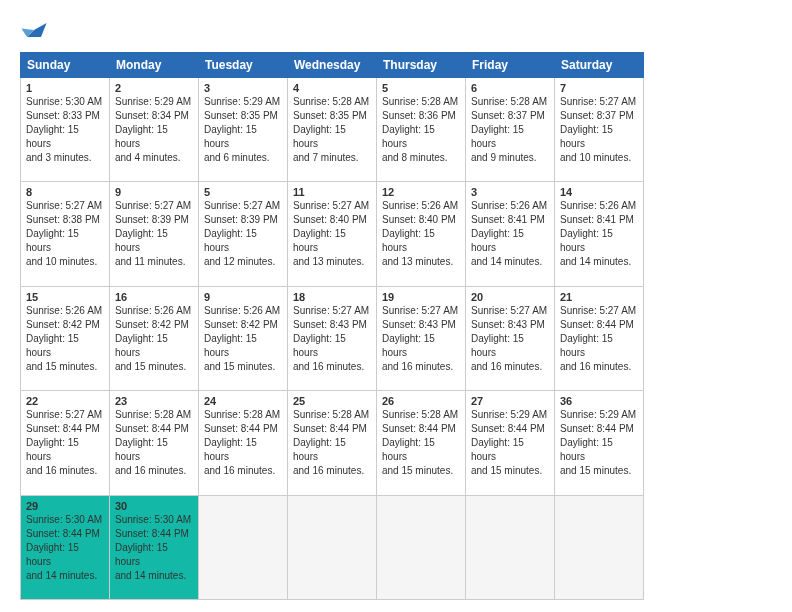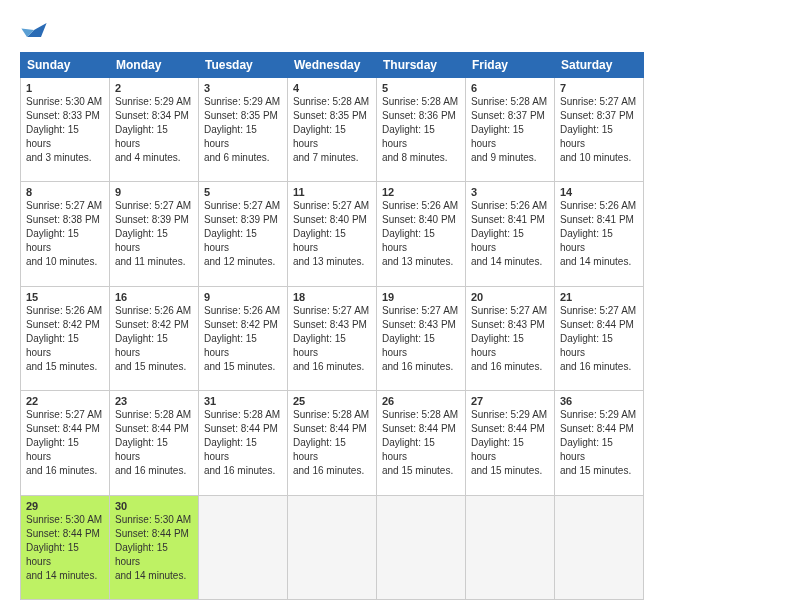--- a/index.html
+++ b/index.html
@@ -78,21 +78,21 @@
     .calendar tbody tr td {
       border: 1px solid #ccc;
       vertical-align: top;
       padding: 4px 5px;
       font-size: 9.5px;
       color: #333;
       width: calc(100% / 7);
       background: #fff;
     }
     .calendar tbody tr:last-child td {
-      background: #bef264;
+      background: #14b8a6;
     }
     .day-number {
       font-size: 11px;
       font-weight: bold;
       display: block;
       margin-bottom: 1px;
     }
     .day-info {
       font-size: 10px;
       color: #333;
@@ -229,21 +229,21 @@
         <tr>
           <td>
             <span class="day-number">22</span>
             <div class="day-info">Sunrise: 5:27 AM<br>Sunset: 8:44 PM<br>Daylight: 15 hours<br>and 16 minutes.</div>
           </td>
           <td>
             <span class="day-number">23</span>
             <div class="day-info">Sunrise: 5:28 AM<br>Sunset: 8:44 PM<br>Daylight: 15 hours<br>and 16 minutes.</div>
           </td>
           <td>
-            <span class="day-number">31</span>
+            <span class="day-number">24</span>
             <div class="day-info">Sunrise: 5:28 AM<br>Sunset: 8:44 PM<br>Daylight: 15 hours<br>and 16 minutes.</div>
           </td>
           <td>
             <span class="day-number">25</span>
             <div class="day-info">Sunrise: 5:28 AM<br>Sunset: 8:44 PM<br>Daylight: 15 hours<br>and 16 minutes.</div>
           </td>
           <td>
             <span class="day-number">26</span>
             <div class="day-info">Sunrise: 5:28 AM<br>Sunset: 8:44 PM<br>Daylight: 15 hours<br>and 15 minutes.</div>
           </td>

